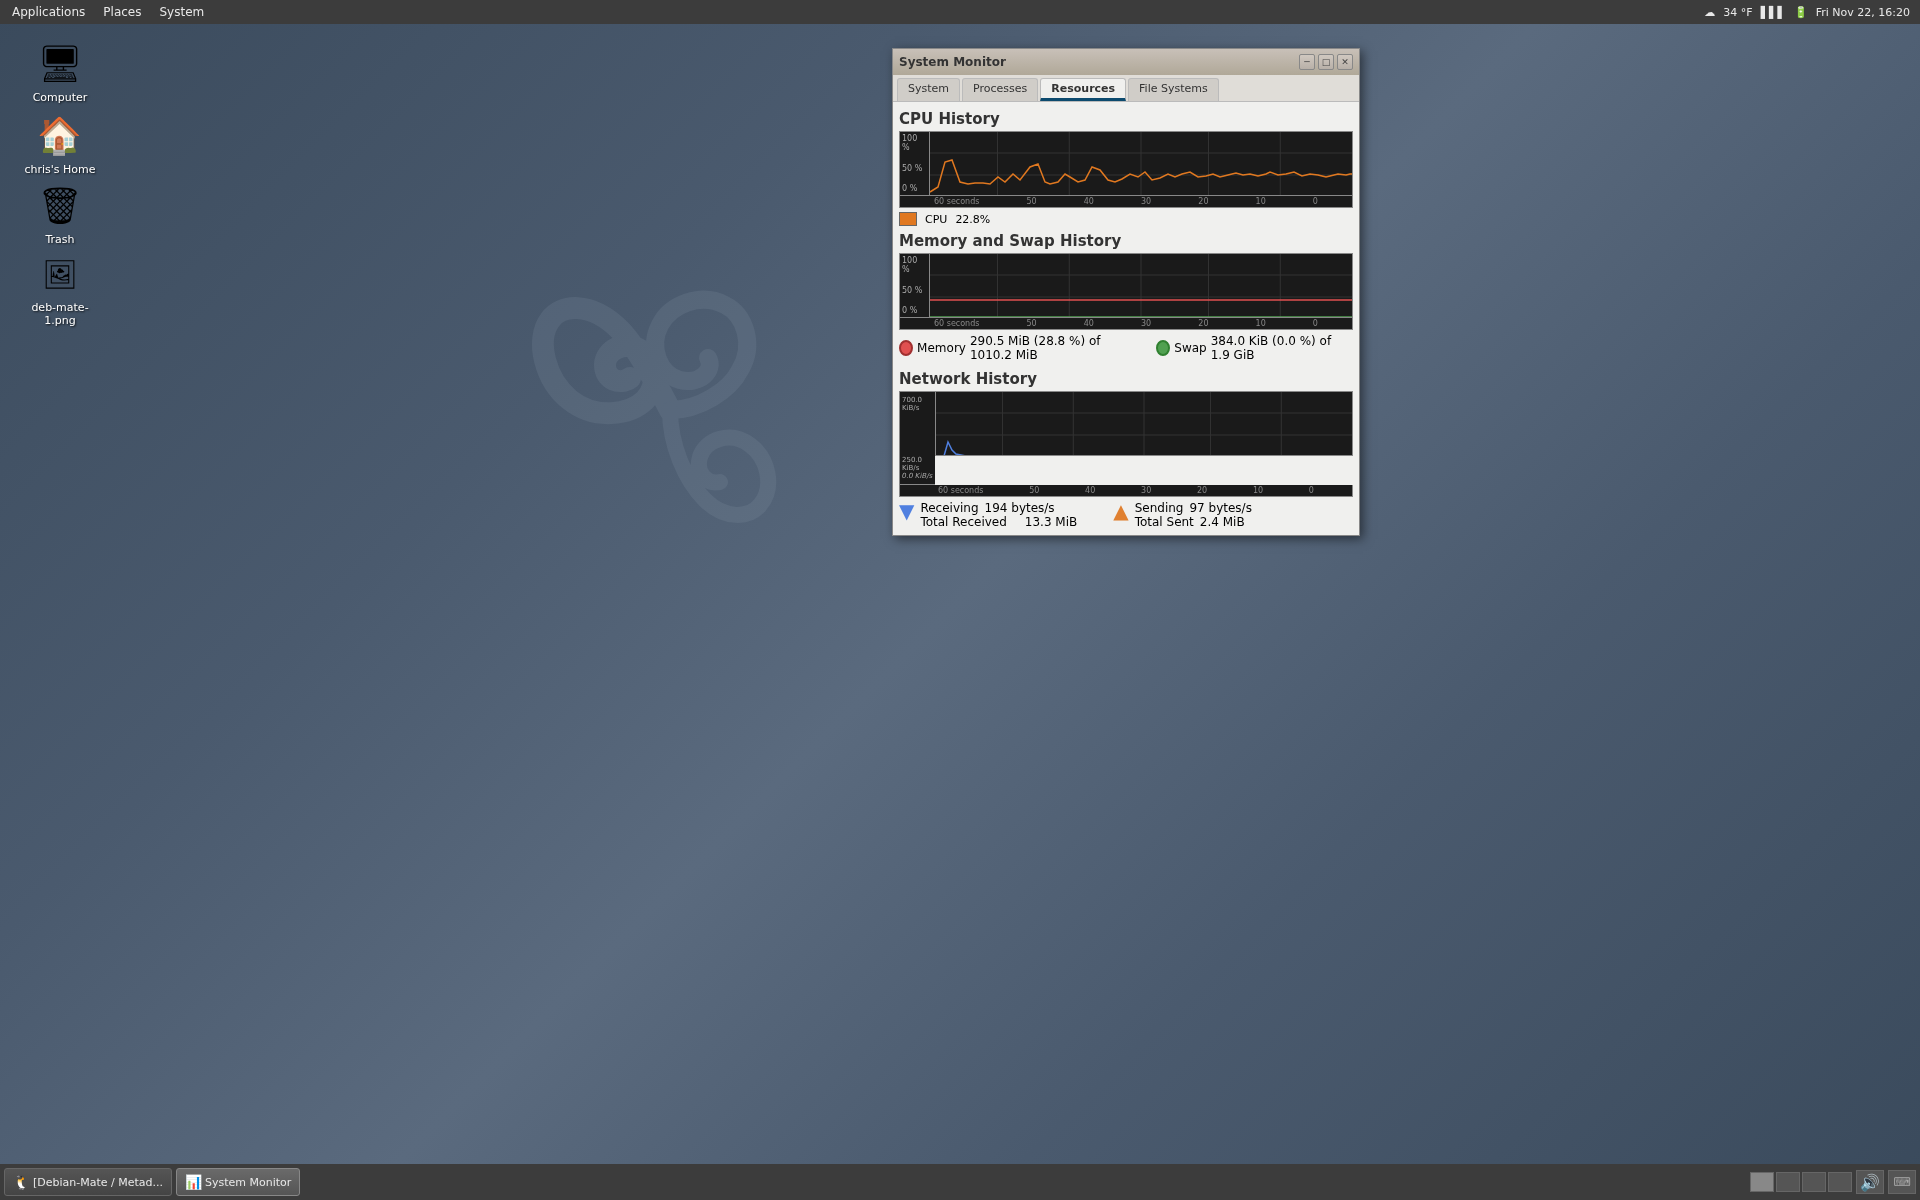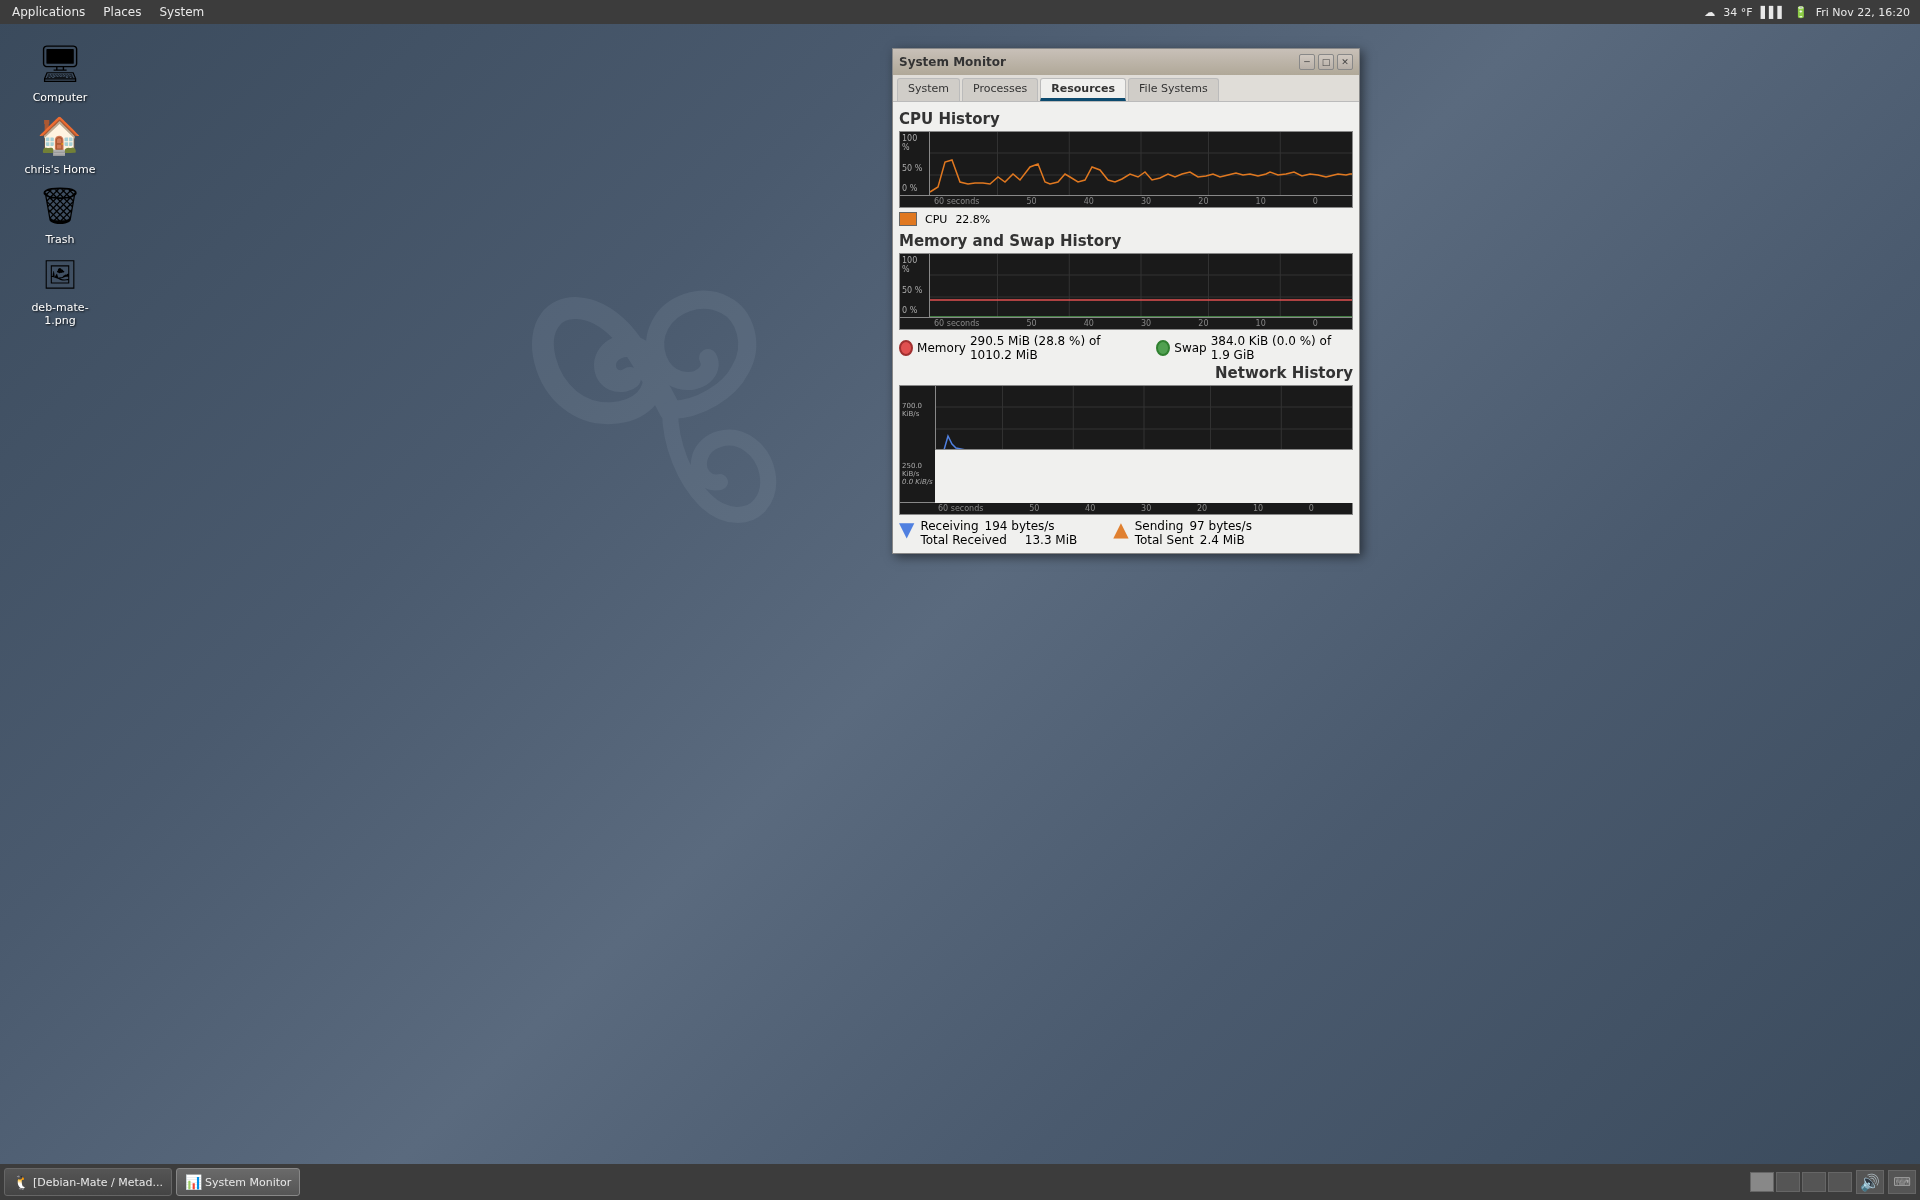--- a/index.html
+++ b/index.html
@@ -404,23 +404,23 @@
           <span>Memory</span>
           <span>290.5 MiB (28.8 %) of 1010.2 MiB</span>
         </div>
         <div style="display:flex;align-items:center;gap:4px;">
           <div style="width:16px;height:16px;background:#50a050;border-radius:50%;border:2px solid #308030;display:flex;align-items:center;justify-content:center;"></div>
           <span>Swap</span>
           <span>384.0 KiB (0.0 %) of 1.9 GiB</span>
         </div>
       </div>
 
-      <div class="section-heading" style="margin-top:2px;text-align:right;">Network History</div>
+      <div class="section-heading" style="margin-top:8px;">Network History</div>
       <div style="display:flex; gap:0;">
-        <div style="width:36px; background:#1a1a1a; border:1px solid #888; border-right:none; display:flex; flex-direction:column; padding:16px 2px;">
+        <div style="width:36px; background:#1a1a1a; border:1px solid #888; border-right:none; display:flex; flex-direction:column; padding:4px 2px;">
           <span style="font-size:7px;color:#aaa;">700.0 KiB/s</span>
           <span style="font-size:7px;color:#aaa;margin-top:44px;">250.0 KiB/s</span>
           <span style="font-size:7px;color:#aaa;font-style:italic;">0.0 KiB/s</span>
         </div>
         <div style="flex:1; position:relative;">
           <svg width="100%" height="65" style="display:block; background:#1a1a1a; border:1px solid #888;">
             <line x1="0" y1="21" x2="100%" y2="21" stroke="#333" stroke-width="1"></line>
             <line x1="0" y1="43" x2="100%" y2="43" stroke="#333" stroke-width="1"></line>
             <line x1="16%" y1="0" x2="16%" y2="100%" stroke="#333" stroke-width="1"></line>
             <line x1="33%" y1="0" x2="33%" y2="100%" stroke="#333" stroke-width="1"></line>

